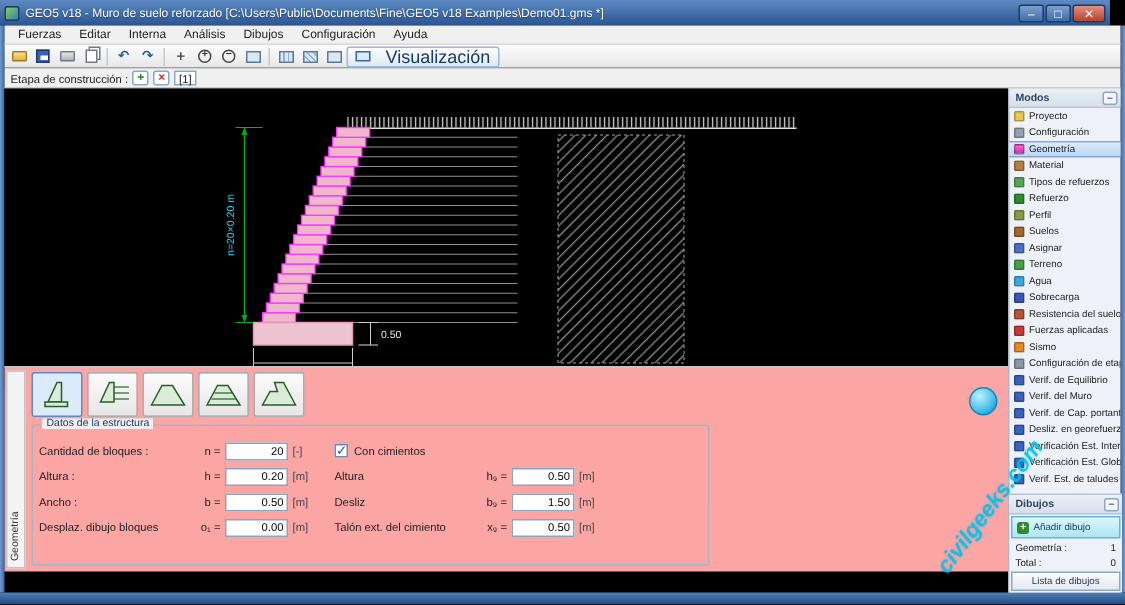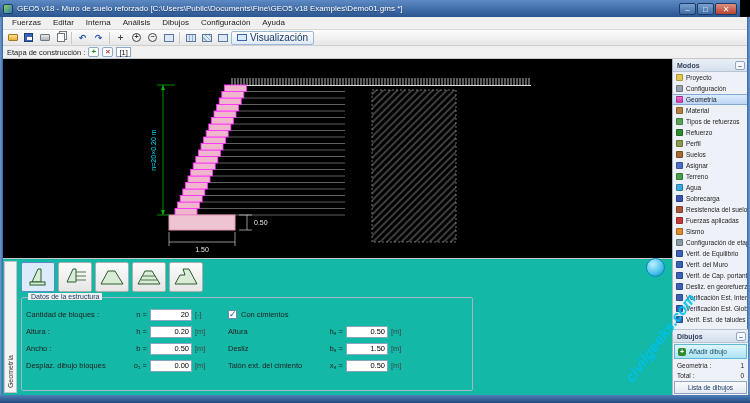--- a/index.html
+++ b/index.html
@@ -29,21 +29,21 @@
   .tico-folder{width:10px;height:7px;background:linear-gradient(#ffe08a,#e8b23c);border:1px solid #a07820;border-radius:1px}
   .tico-save{width:9px;height:9px;background:#3a62b8;border:1px solid #1c3c70;position:relative}
   .tico-save::after{content:"";position:absolute;left:2px;bottom:1px;width:5px;height:3px;background:#fff}
   .tico-print{width:10px;height:7px;background:linear-gradient(#e8e8e8,#b0b4bc);border:1px solid #707880;border-radius:1px}
   .tico-copy{width:8px;height:9px;background:#fff;border:1px solid #707880;box-shadow:2px -2px 0 -1px #fff,2px -2px 0 0 #707880}
   .tglyph{font-size:9px;font-weight:bold;color:#2558a8}
   .tico-zoom{width:9px;height:9px;border:1.5px solid #444;border-radius:50%;font-size:7px;line-height:6px;text-align:center;color:#333;font-weight:bold}
   .tico-frame{width:10px;height:8px;border:1px solid #5a78a0;background:#dce8f4}
   .tico-frame.dots{background:repeating-linear-gradient(90deg,#dce8f4 0 2px,#8fb0d4 2px 3px)}
   .tico-frame.hatch{background:repeating-linear-gradient(45deg,#dce8f4 0 2px,#8fb0d4 2px 3px)}
-  .vis-btn{display:flex;align-items:center;gap:3px;padding:0 5px;height:14px;border:1px solid #9ab8da;border-radius:2px;background:linear-gradient(#fefefe,#dfe9f5);color:#1a3a66;font-size:10px}
+  .vis-btn{display:flex;align-items:center;gap:10px;padding:0 5px;height:14px;border:1px solid #9ab8da;border-radius:2px;background:linear-gradient(#fefefe,#dfe9f5);color:#1a3a66;font-size:12px}
   .tico-monitor{width:10px;height:7px;background:#d8ecff;border:1px solid #3a62a8}
 
   
   .stagebar{left:3px;top:46px;width:744px;height:13px;background:#f0f0f0;border-bottom:1px solid #c8c8c8;display:flex;align-items:center;padding-left:4px;gap:3px}
   .stage-label{font-size:7.5px;font-weight:normal;color:#222}
   .sbtn{width:11px;height:10px;border:1px solid #8aa8c8;border-radius:2px;background:#fff;font-size:8px;line-height:8px;text-align:center;font-weight:bold}
   .sbtn.add{color:#1f8a1f}
   .sbtn.del{color:#c03030}
   .stage-num{min-width:14px;height:10px;border:1px solid #8aa8c8;background:#fff;font-size:7.5px;line-height:9px;text-align:center;padding:0 2px}
 
@@ -75,21 +75,21 @@
   .ic-stage-settings-icon{background:#8a97a5}
   .ic-verify-icon{background:#3a62b8}
 
   .drawings{position:absolute;left:0;bottom:0;width:75px;border-top:1px solid #b8c4d4;background:#eef1f7}
   .add-draw{display:flex;align-items:center;gap:3px;height:15px;margin:1px;border:1px solid #60b8d8;background:linear-gradient(#dff6fd,#aee4f4);font-size:6.5px;color:#0d4a60;padding-left:3px}
   .plus-ic{width:8px;height:8px;border-radius:2px;background:#2f8b2f;color:#fff;font-size:7px;line-height:8px;text-align:center;font-weight:bold}
   .drow{display:flex;justify-content:space-between;align-items:center;height:10px;padding:0 4px;font-size:6.5px;color:#222}
   .list-btn{height:13px;margin:1px;border:1px solid #93a6c0;background:linear-gradient(#fbfbfb,#e3e9f2);font-size:6.5px;color:#1a3a66;display:flex;align-items:center;justify-content:center}
 
   
-  .bottom{left:3px;top:258px;width:669px;height:137px;background:#14b8a6;border-top:1px solid #c8c8c8}
+  .bottom{left:3px;top:244px;width:669px;height:137px;background:#fca5a5;border-top:1px solid #c8c8c8}
   .vtab{position:absolute;left:1px;top:2px;width:13px;height:132px;background:#f4f4f4;border:1px solid #c4c4c4;display:flex;align-items:flex-end;justify-content:center;padding-bottom:4px}
   .vtab span{writing-mode:vertical-rl;transform:rotate(180deg);font-size:7px;color:#333}
   .shape-row{position:absolute;left:18px;top:3px;display:flex;gap:3px}
   .shape-btn{width:34px;height:30px;border:1px solid #adadad;border-radius:2px;background:linear-gradient(#fbfbfb,#e6e6e6);display:flex;align-items:center;justify-content:center}
   .shape-btn.sel{border:1px solid #5b8cc8;background:#dcebfb}
   .groupbox{position:absolute;left:18px;top:38px;width:452px;height:94px;border:1px solid #a8b4c2;border-radius:2px}
   .group-title{position:absolute;left:6px;top:-5px;background:#f0f0f0;padding:0 3px;font-size:7px;color:#1a3a66}
   .fcols{display:flex;padding:8px 4px 0 4px}
   .fcol{display:flex;flex-direction:column}
   .frow{display:flex;align-items:center;height:17px;font-size:7.5px;color:#222}
@@ -457,21 +457,21 @@
           <input class="finput" value="0.50" style="">
           <span class="funit">[m]</span>
         </div>
         <div class="frow">
           <span class="flabel">Desplaz. dibujo bloques</span>
           <span class="fsym">o₁ =</span>
           <input class="finput" value="0.00" style="">
           <span class="funit">[m]</span>
         </div>
       </div>
-      <div class="fcol" style="margin-left:18px">
+      <div class="fcol" style="margin-left:13px">
         <div class="frow">
           <span class="cb"></span>
           <span>Con cimientos</span>
         </div>
         <div class="frow">
           <span class="flabel2">Altura</span>
           <span class="fsym">h₉ =</span>
           <input class="finput" value="0.50" style="">
           <span class="funit">[m]</span>
         </div>

